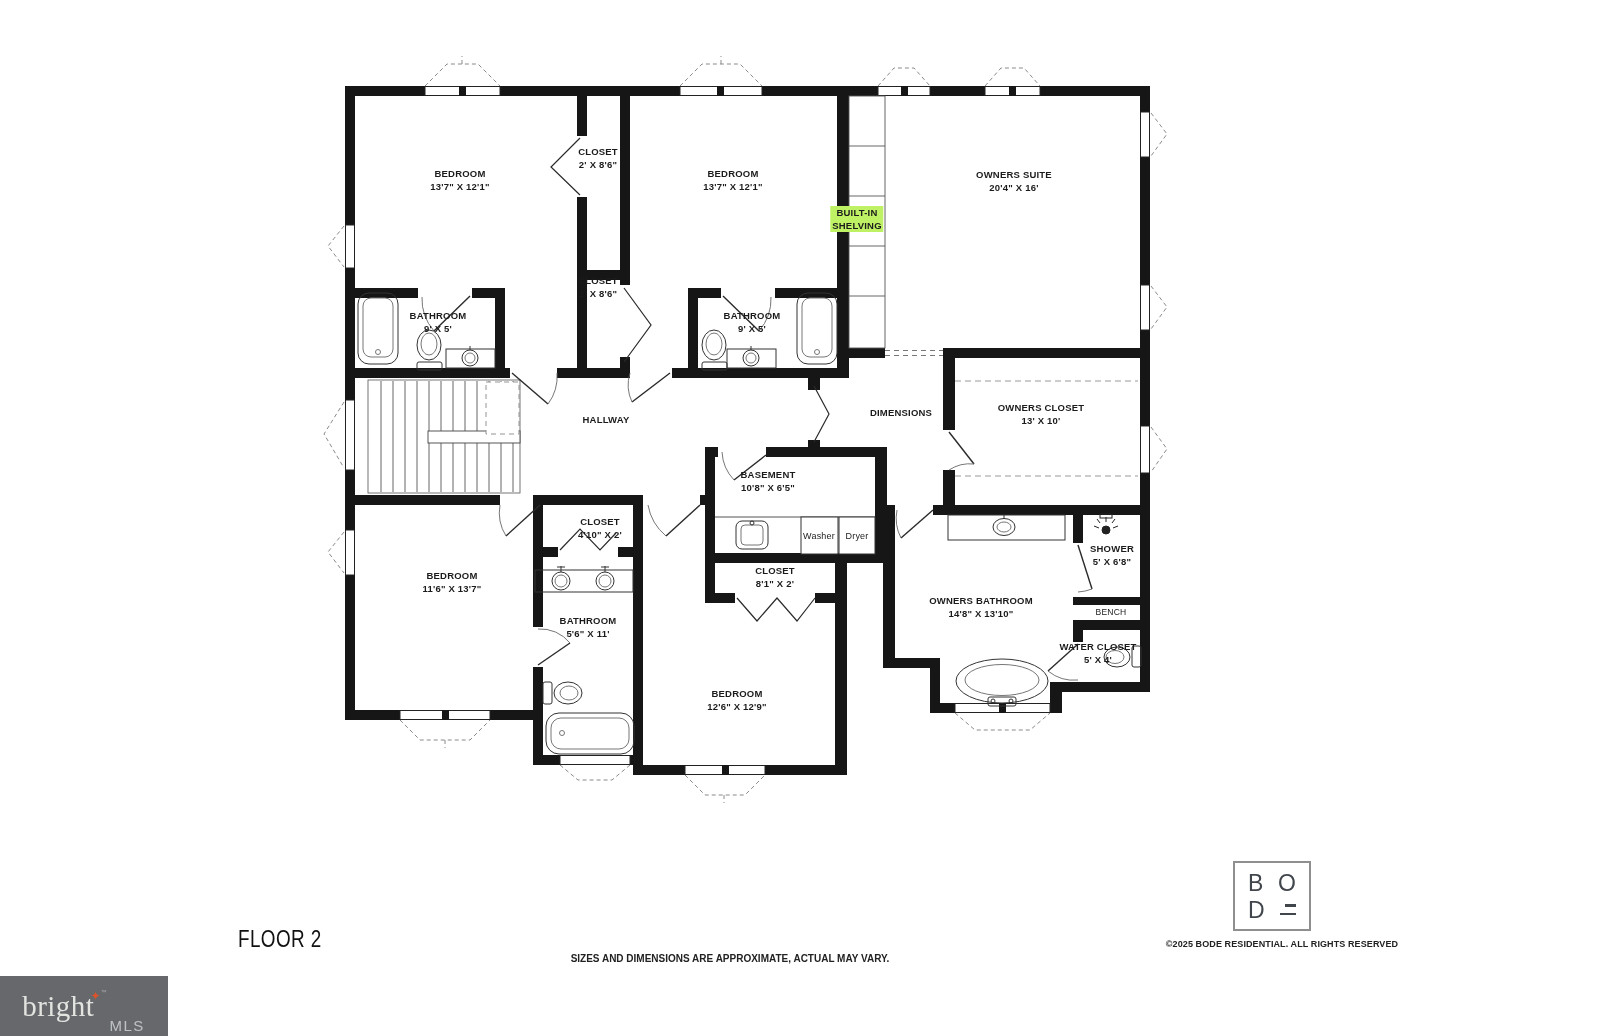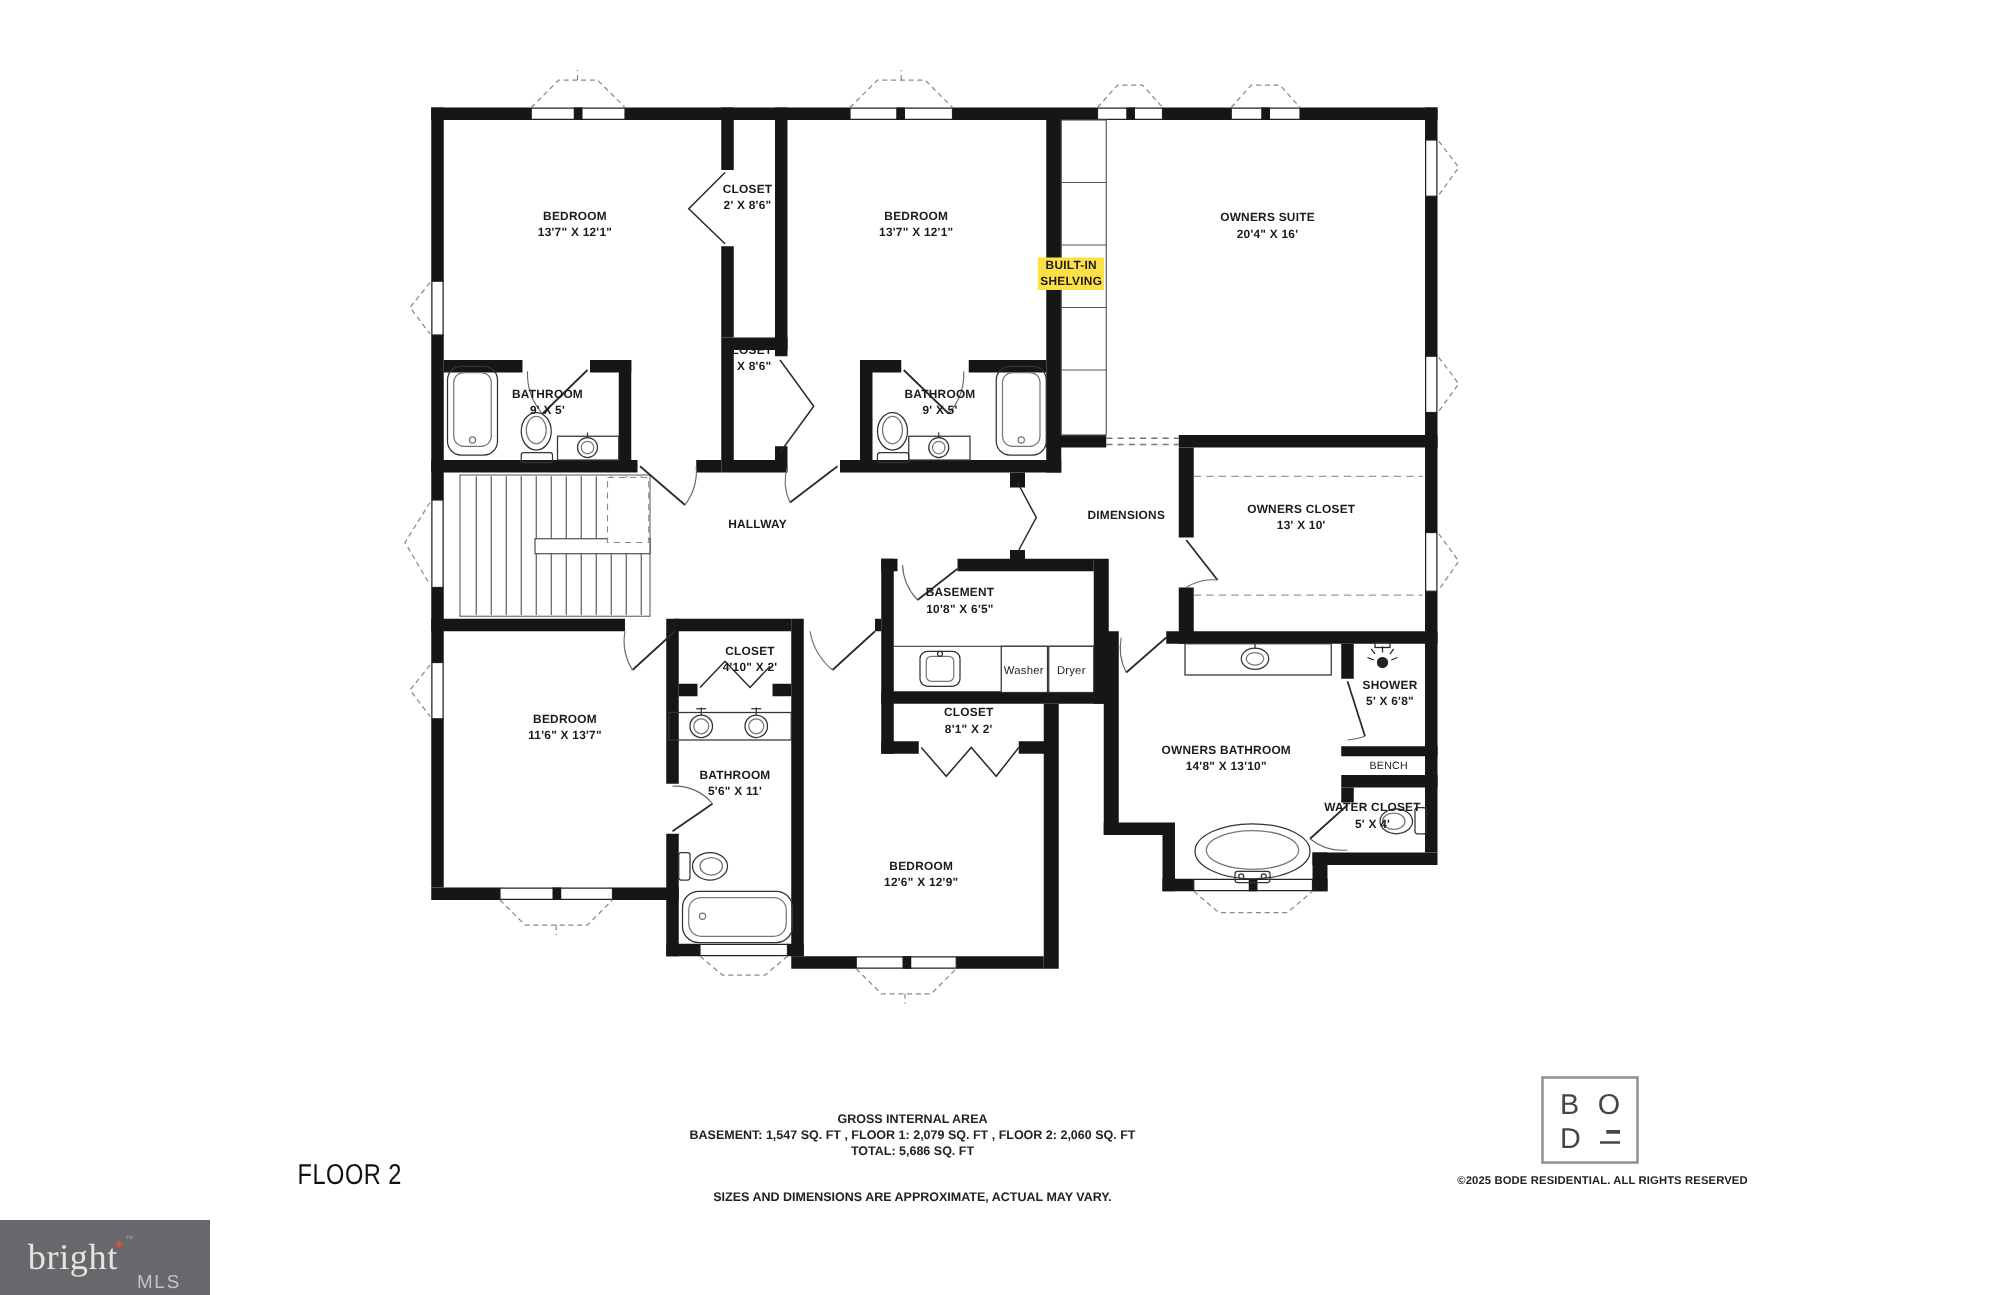--- a/index.html
+++ b/index.html
@@ -4,21 +4,21 @@
 <style>
   html,body{margin:0;padding:0;background:#fff;}
   #stage{position:relative;width:1600px;height:1036px;background:#fff;overflow:hidden;
          font-family:"Liberation Sans",sans-serif;}
   svg{position:absolute;left:0;top:0;}
   .lbl{position:absolute;transform:translateX(-50%);text-align:center;white-space:nowrap;
        font:bold 9.5px "Liberation Sans",sans-serif;color:#1b1b1b;letter-spacing:.2px;line-height:13px;}
   .lbl .nm,.lbl .dims{display:block;}
   .lbl.small{font-size:8.5px;font-weight:normal;}
   .lbl.appliance{font:400 9px "Liberation Sans",sans-serif;color:#222;}
-  .lbl.whitebg{background:#fde047;padding:0 2px;}
+  .lbl.whitebg{background:#bef264;padding:0 2px;}
   .gross{position:absolute;left:530px;top:889px;width:400px;text-align:center;
          font:bold 10px "Liberation Sans",sans-serif;color:#222;line-height:13px;}
   .disclaimer{position:absolute;left:530px;top:953px;width:400px;text-align:center;
          font:bold 10px "Liberation Sans",sans-serif;color:#222;}
   .floorlabel{position:absolute;left:238px;top:926px;font:400 23px "Liberation Sans",sans-serif;
          color:#111;letter-spacing:.5px;transform:scaleX(.82);transform-origin:left center;}
   .copyright{position:absolute;left:1132px;top:939px;width:300px;text-align:center;
          font:bold 9px "Liberation Sans",sans-serif;color:#222;letter-spacing:.1px;}
   .bode{position:absolute;left:1233px;top:861px;width:78px;height:70px;border:2px solid #8f8f8f;
         box-sizing:border-box;display:flex;flex-direction:column;justify-content:center;
@@ -415,25 +415,20 @@
       <span class="dims">5' X 6'8"</span>
     </div>
   <div class="lbl small" style="left:1111px;top:606px">
     <span class="nm">BENCH</span>
     </div>
   <div class="lbl" style="left:1098px;top:640px">
     <span class="nm">WATER CLOSET</span>
       <span class="dims">5' X 4'</span>
     </div>
 
-  <div class="gross">
-    <div>GROSS INTERNAL AREA</div>
-    <div>BASEMENT: 1,547 SQ. FT , FLOOR 1: 2,079 SQ. FT , FLOOR 2: 2,060 SQ. FT</div>
-    <div>TOTAL: 5,686 SQ. FT</div>
-  </div>
   <div class="disclaimer">SIZES AND DIMENSIONS ARE APPROXIMATE, ACTUAL MAY VARY.</div>
   <div class="floorlabel">FLOOR 2</div>
   <div class="copyright">©2025 BODE RESIDENTIAL. ALL RIGHTS RESERVED</div>
 
   <div class="bode">
     <div class="row">
       <span>B</span>
       <span>O</span>
     </div>
     <div class="row">

